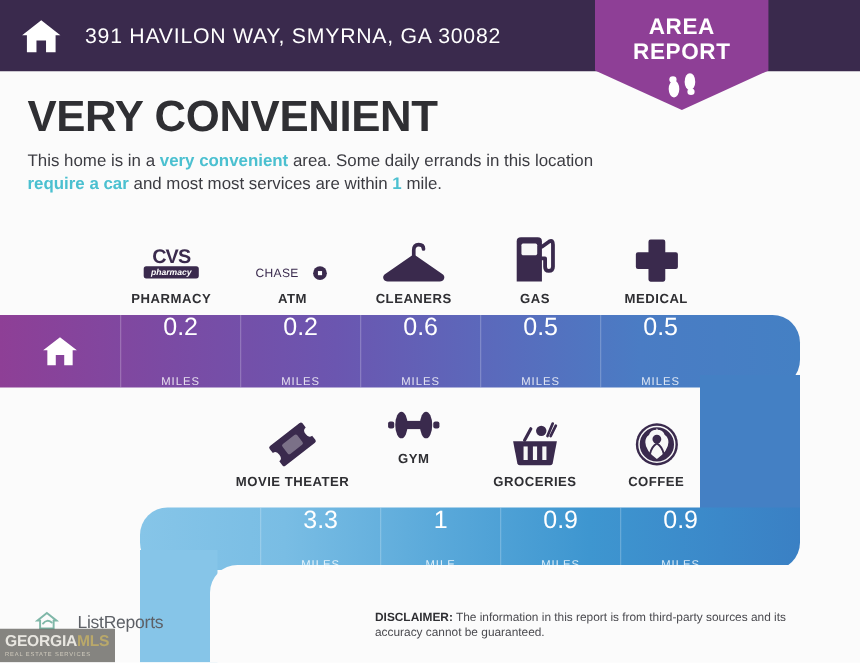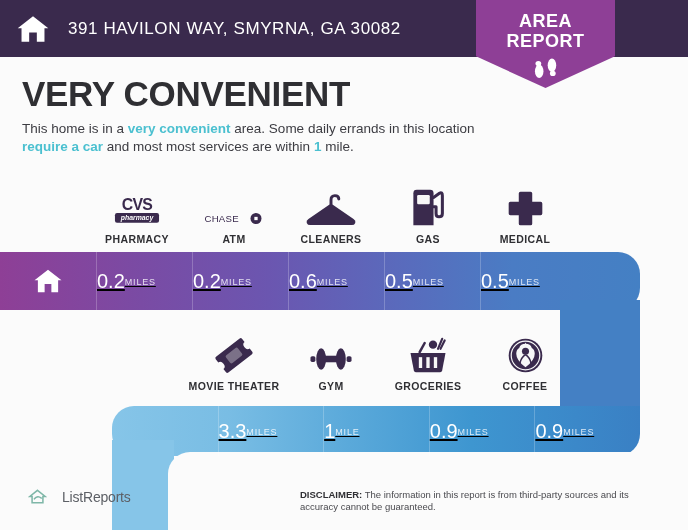--- a/index.html
+++ b/index.html
@@ -121,21 +121,20 @@
     position: absolute;
     left: 560px; top: 300px;
     width: 80px; height: 118px;
     background: #4480c4;
   }
   .bar-row2 {
     left: 112px; top: 406px;
     width: 528px; height: 50px;
     border-radius: 22px 0 22px 22px;
     background: linear-gradient(90deg, #86c5e8 0%, #79bde4 22%, #5aa9da 45%, #3e96d0 68%, #3b88c9 88%, #3a80c4 100%);
-    gap: 16px;
   }
   .bar-tail {
     position: absolute;
     left: 112px; top: 440px;
     width: 62px; height: 90px;
     background: #86c5e8;
   }
   .bar-notch {
     position: absolute;
     left: 168px; top: 452px;
@@ -148,27 +147,27 @@
     display: flex;
     align-items: center;
     justify-content: center;
     position: relative;
     z-index: 2;
   }
   .bar-home-icon { width: 30px; height: 30px; display: block; }
   .bar-cell {
     width: 96px;
     display: flex;
+    flex-direction: column;
     align-items: center;
-    justify-content: flex-start;
+    justify-content: space-between;
     position: relative;
     z-index: 2;
     border-left: 1px solid rgba(255,255,255,0.22);
     box-sizing: border-box;
-    text-decoration: underline;
   }
   .bar-val {
     color: #ffffff;
     font-size: 20px;
     font-weight: 400;
     line-height: 21px;
   }
   .bar-unit {
     color: rgba(255,255,255,0.82);
     font-size: 9px;
@@ -349,21 +348,21 @@
       <svg viewBox="0 0 48 44" width="40" height="37">
         <g transform="rotate(-38 24 22)">
           <path d="M6 10 L42 10 Q44 10 44 12 L44 17 Q40 17 40 22 Q40 27 44 27 L44 32 Q44 34 42 34 L6 34 Q4 34 4 32 L4 27 Q8 27 8 22 Q8 17 4 17 L4 12 Q4 10 6 10 Z" fill="#3a2a4d"></path>
           <rect x="15" y="16" width="18" height="12" rx="2" fill="#f7f7f7" opacity="0.35"></rect>
         </g>
       </svg>
     </div>
     <div class="icon-label">MOVIE THEATER</div>
   </div>
 
-  <div class="icon-cell" style="left:283px; top:330px;">
+  <div class="icon-cell" style="left:283px; top:311px;">
     <div class="icon-art">
       <svg viewBox="0 0 56 36" width="46" height="30">
         <rect x="18" y="14" width="20" height="8" fill="#3a2a4d"></rect>
         <ellipse cx="16" cy="18" rx="6" ry="13" fill="#3a2a4d"></ellipse>
         <ellipse cx="40" cy="18" rx="6" ry="13" fill="#3a2a4d"></ellipse>
         <rect x="3" y="14.5" width="6" height="7" rx="2" fill="#3a2a4d"></rect>
         <rect x="47" y="14.5" width="6" height="7" rx="2" fill="#3a2a4d"></rect>
       </svg>
     </div>
     <div class="icon-label">GYM</div>
@@ -428,14 +427,18 @@
   </div>
 
   <div class="lr-logo">
     <svg class="lr-mark" viewBox="0 0 24 22">
       <path d="M12 3 L22 11 L19 11 L19 19 L5 19 L5 11 L2 11 Z" fill="none" stroke="#7fb7a8" stroke-width="2"></path>
       <path d="M8 14 Q12 9 17 13" stroke="#7fb7a8" stroke-width="2" fill="none" stroke-linecap="round"></path>
     </svg>
     <span class="lr-text">ListReports</span>
   </div>
 
+  <div class="gamls">
+    <div class="gamls-top"><span class="gamls-ga">GEORGIA</span><span class="gamls-mls">MLS</span></div>
+    <div class="gamls-sub">REAL ESTATE SERVICES</div>
+  </div>
 
 </div>
 
 </body></html>

